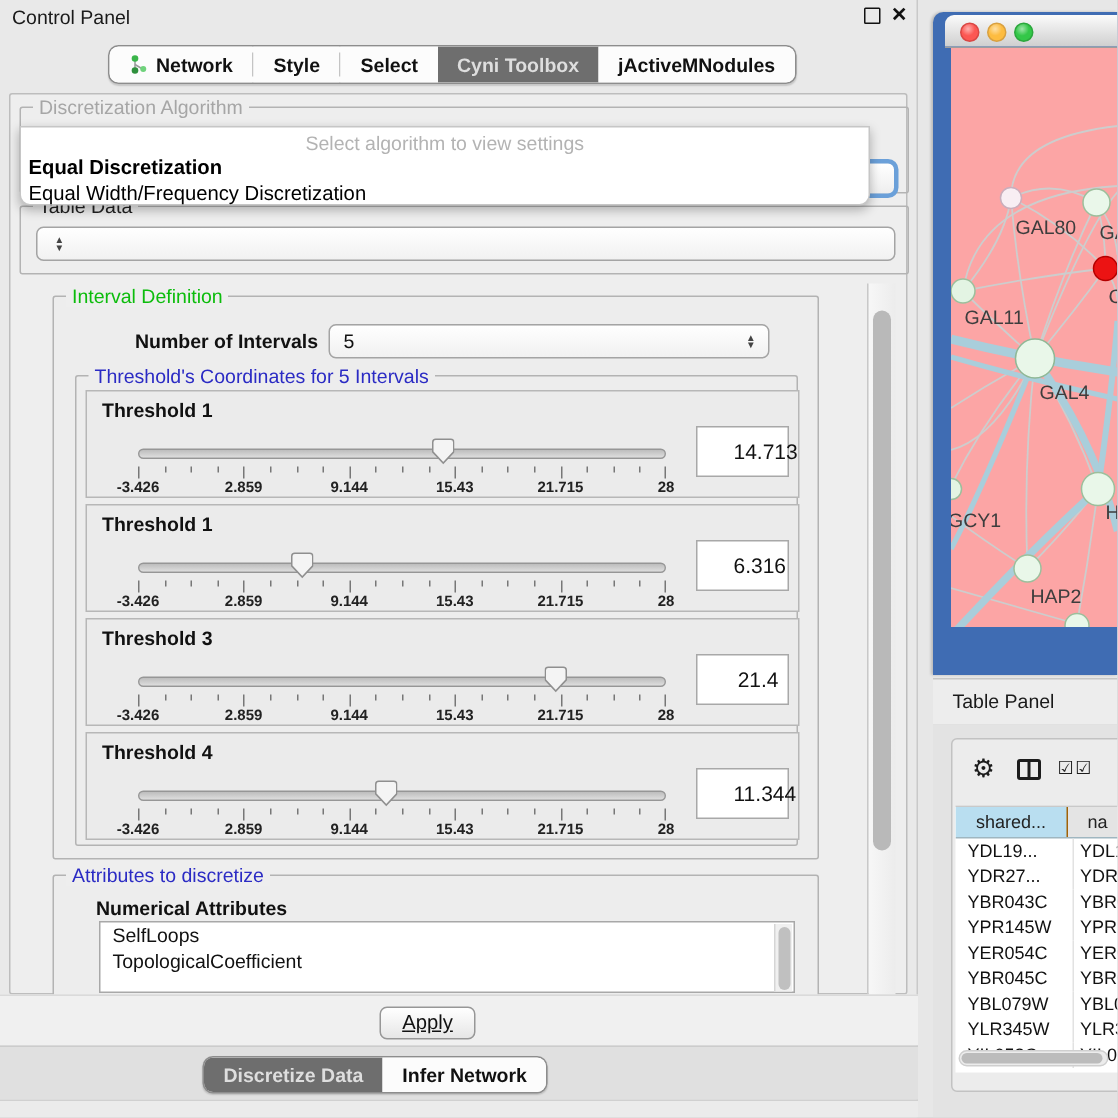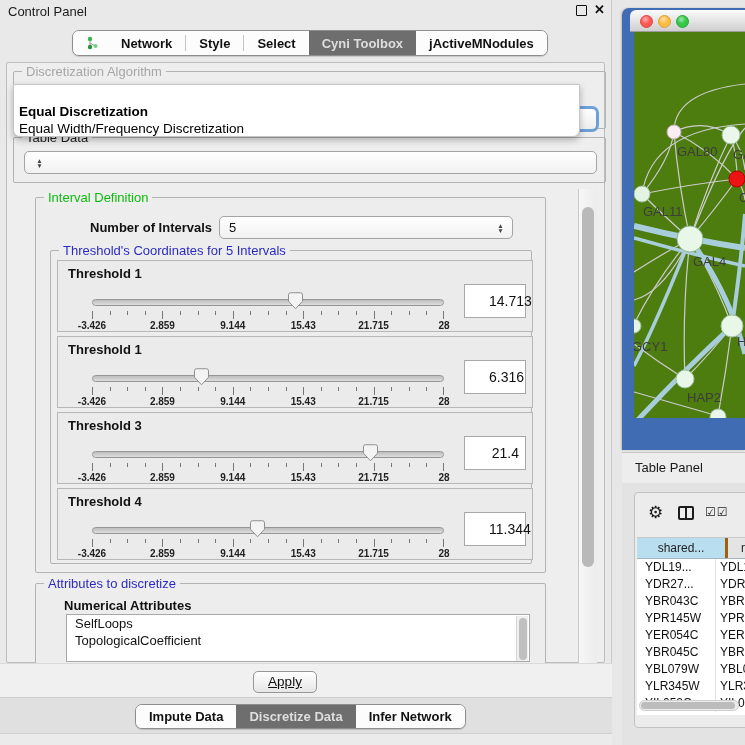--- a/index.html
+++ b/index.html
@@ -12,21 +12,21 @@
   .cp-titlebar { position:absolute; left:0; top:0; width:612px; height:24px; }
   .cp-title { position:absolute; left:8px; top:4px; font-size:13px; color:#1a1a1a; }
   .float-icon { position:absolute; left:576px; top:5px; width:11px; height:11px; border:1.5px solid #111; border-radius:1px; }
   .close-icon { position:absolute; left:594px; top:2px; font-size:13px; font-weight:bold; color:#111; }
   .close-icon::before { content:"✕"; }
 
   
   .tabgroup { position:absolute; display:flex; align-items:stretch; border:1px solid #8d8d8d; border-radius:7px; overflow:hidden; background:#fcfcfc; box-shadow:0 1px 1px rgba(0,0,0,.15); }
   .tabgroup.top { left:72px; top:30px; height:26px; }
   .tabgroup.bottom { left:135px; top:703px; height:25px; }
-  .tab { display:flex; align-items:center; gap:22px; padding:0 13px; font-size:13px; font-weight:bold; color:#111; background:#fcfcfc; white-space:nowrap; }
+  .tab { display:flex; align-items:center; gap:5px; padding:0 13px; font-size:13px; font-weight:bold; color:#111; background:#fcfcfc; white-space:nowrap; }
   .tab.sel { background:#6e6e6e; color:#dedede; }
   .tab-sep { width:1px; background:#c4c4c4; margin:4px 0; }
   .net-icon { width:13px; height:14px; display:inline-block; }
 
   
   .frame { position:absolute; left:6px; top:62px; width:599px; height:601px; background:#eeeeee; border:1px solid #bdbdbd; border-radius:2px; }
 
   .group { position:absolute; border:1px solid #b3b3b3; border-radius:2px; }
   .group-title { position:absolute; top:-8px; left:8px; font-size:13px; background:#eeeeee; padding:0 4px; white-space:nowrap; }
   .gt-gray { color:#a6a6a6; }
@@ -81,36 +81,36 @@
   .apply-strip { position:absolute; left:0; top:663px; width:612px; height:34px; background:#f0f0f0; border-top:1px solid #dadada; }
   .apply-btn { position:absolute; left:253px; top:7px; width:64px; height:22px; background:linear-gradient(#ffffff,#e6e6e6); border:1px solid #979797; border-radius:5px; font-size:13.5px; color:#111; text-align:center; line-height:20px;text-decoration:underline; }
   .bottom-strip { position:absolute; left:0; top:697px; width:612px; height:36px; background:#e0e0e0; border-top:1px solid #cccccc; }
   .bottom-strip .tabgroup { left:135px; top:6px; }
   .footer-strip { position:absolute; left:0; top:733px; width:612px; height:12px; background:#ebebeb; border-top:1px solid #d0d0d0; }
 
   
   .netwin { position:absolute; left:622px; top:8px; width:123px; height:442px; background:#3f6cb3; border-radius:7px 0 0 0; box-shadow:-1px 0 2px rgba(0,0,0,.2); }
   .net-titlebar { position:absolute; left:8px; top:2px; width:115px; height:22px; background:linear-gradient(#fbfbfb,#cfcfcf); border-radius:6px 0 0 0; border-bottom:1px solid #9d9d9d; }
   .tl { position:absolute; top:4.5px; width:13px; height:13px; border-radius:50%; }
-  .net-canvas { position:absolute; left:12px; top:24px; width:111px; height:386px; background:#4d7c0f; overflow:hidden; }
+  .net-canvas { position:absolute; left:12px; top:24px; width:111px; height:386px; background:#fca5a5; overflow:hidden; }
 
   
   .tp-titlebar { position:absolute; left:622px; top:452px; width:123px; height:32px; background:#ededed; border-top:1px solid #c6c6c6; border-bottom:1px solid #d2d2d2; }
   .tp-title { position:absolute; left:13px; top:7px; font-size:13px; color:#1a1a1a; }
   .tp-body { position:absolute; left:622px; top:483px; width:123px; height:262px; background:#e3e3e3; }
   .tp-box { position:absolute; left:12px; top:9px; width:120px; height:236px; background:#ececec; border:1px solid #c2c2c2; border-radius:4px; }
   .gear-icon { position:absolute; left:13px; top:11px; font-size:17px; color:#1c1c1c; line-height:17px; }
   .gear-icon::before { content:"⚙"; }
   .split-icon { position:absolute; left:43px; top:13px; width:16px; height:14px; border:2px solid #1c1c1c; border-radius:2px; }
   .split-icon::after { content:""; position:absolute; left:5px; top:0; width:2px; height:10px; background:#1c1c1c; }
   .checks-icon { position:absolute; left:70px; top:12px; font-size:12px; color:#1c1c1c; letter-spacing:1px; }
   .checks-icon::before { content:"☑☑"; }
   .tp-table { position:absolute; left:2px; top:44px; width:140px; height:178px; background:#ffffff; border-top:1px solid #c9c9c9; overflow:hidden; }
   .tp-header { display:flex; height:21px; border-bottom:1px solid #9fb6c0; }
-  .tp-h1 { width:91px; background:#b9def0; border-right:3px solid #a16207; font-size:12px; color:#222; text-align:center; line-height:20px; overflow:hidden; white-space:nowrap; }
+  .tp-h1 { width:75px; background:#b9def0; border-right:1px solid #a16207; font-size:12px; color:#222; text-align:center; line-height:20px; overflow:hidden; white-space:nowrap; }
   .tp-h2 { flex:1; background:#e4e4e4; font-size:12px; color:#222; line-height:20px; padding-left:13px; white-space:nowrap; }
   .tp-row { display:flex; height:17px; }
   .tp-c1 { width:79px; padding-left:8px; border-right:1px solid #e2e2e2; font-size:12px; color:#111; line-height:17px; overflow:hidden; white-space:nowrap; }
   .tp-c2 { flex:1; padding-left:4px; font-size:12px; color:#111; line-height:17px; white-space:nowrap; }
   .hscroll { position:absolute; left:2px; bottom:4px; width:100px; height:11px; background:#ececec; border:1px solid #cfcfcf; border-radius:6px; }
   .hscroll .thumb { position:absolute; left:1px; top:1px; width:94px; height:7px; background:#bcbcbc; border-radius:4px; }
 </style>
 </head>
 <body>
 
@@ -368,33 +368,31 @@
           </div>
         </div>
       </div>
 
       <div class="vscroll">
         <div class="thumb"></div>
       </div>
     </div>
 
     <div class="popup">
+      <div class="hint">Select algorithm to view settings</div>
       <div class="opt1">Equal Discretization</div>
       <div class="opt2">Equal Width/Frequency Discretization</div>
     </div>
 
     <div class="apply-strip">
       <div class="apply-btn">Apply</div>
     </div>
 
     <div class="bottom-strip">
       <div class="tabgroup bottom">
-        <div class="tab">
-            <span>Impute Data</span>
-          </div>
         <div class="tab sel">
             <span>Discretize Data</span>
           </div>
         <div class="tab">
             <span>Infer Network</span>
           </div>
       </div>
     </div>
     <div class="footer-strip"></div>
   </div>

